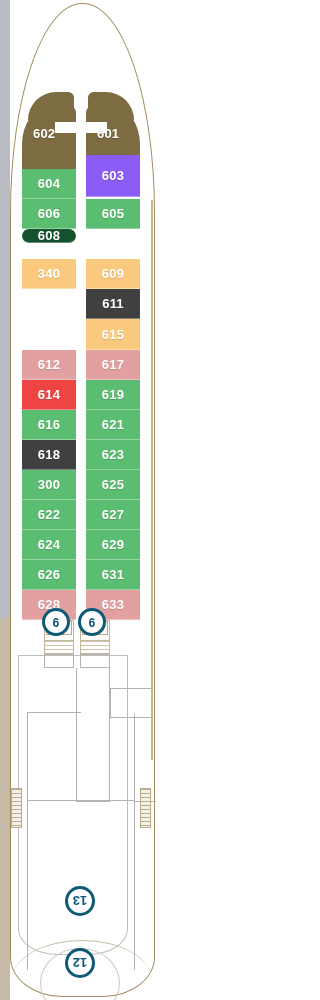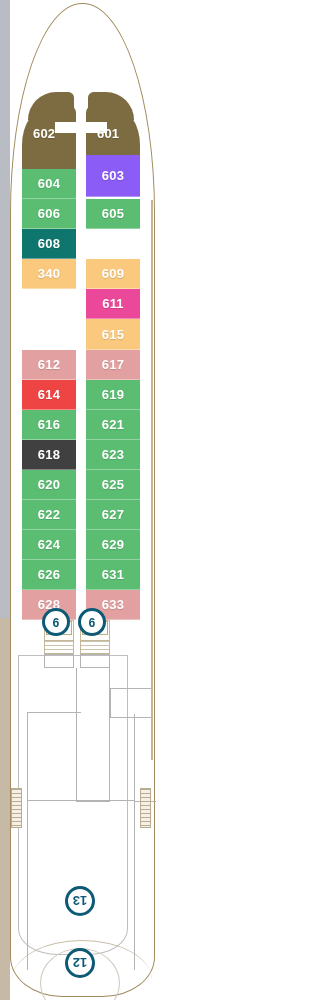--- a/index.html
+++ b/index.html
@@ -200,39 +200,39 @@
   <div class="bow-left"></div>
   <div class="bow-right"></div>
   <div class="bow-corridor-t"></div>
   <div class="bow-corridor-v"></div>
 
   <span class="cabin-label" style="left:33px;top:126px;">602</span>
   <span class="cabin-label" style="left:97px;top:126px;">601</span>
 
   <div class="cabin col-left" style="top:169px;height:30px;background:#5bbd72;">604</div>
   <div class="cabin col-left" style="top:199px;height:30px;background:#5bbd72;">606</div>
-  <div class="cabin col-left" style="top:229px;height:30px;background:#0f766e;">608</div>
+  <div class="cabin col-left" style="top:229px;height:14px;background:#14532d;border-radius:14px;">608</div>
   <div class="cabin col-left" style="top:259px;height:30px;background:#fac97e;">340</div>
 
   <div style="position:absolute;left:22px;top:289px;width:54px;height:61px;background:#ffffff;"></div>
 
   <div class="cabin col-left" style="top:350px;height:30px;background:#e2a0a0;">612</div>
   <div class="cabin col-left" style="top:380px;height:30px;background:#ef4444;">614</div>
   <div class="cabin col-left" style="top:410px;height:30px;background:#5bbd72;">616</div>
   <div class="cabin col-left" style="top:440px;height:30px;background:#404040;">618</div>
-  <div class="cabin col-left" style="top:470px;height:30px;background:#5bbd72;">620</div>
+  <div class="cabin col-left" style="top:470px;height:30px;background:#5bbd72;">300</div>
   <div class="cabin col-left" style="top:500px;height:30px;background:#5bbd72;">622</div>
   <div class="cabin col-left" style="top:530px;height:30px;background:#5bbd72;">624</div>
   <div class="cabin col-left" style="top:560px;height:30px;background:#5bbd72;">626</div>
   <div class="cabin col-left" style="top:590px;height:30px;background:#e2a0a0;">628</div>
 
   <div class="cabin col-right" style="top:155px;height:42px;background:#8b5cf6;">603</div>
   <div class="cabin col-right" style="top:199px;height:30px;background:#5bbd72;">605</div>
   <div class="cabin col-right" style="top:259px;height:30px;background:#fac97e;">609</div>
-  <div class="cabin col-right" style="top:289px;height:30px;background:#ec4899;">611</div>
+  <div class="cabin col-right" style="top:289px;height:30px;background:#404040;">611</div>
   <div class="cabin col-right" style="top:319px;height:31px;background:#fac97e;">615</div>
   <div class="cabin col-right" style="top:350px;height:30px;background:#e2a0a0;">617</div>
   <div class="cabin col-right" style="top:380px;height:30px;background:#5bbd72;">619</div>
   <div class="cabin col-right" style="top:410px;height:30px;background:#5bbd72;">621</div>
   <div class="cabin col-right" style="top:440px;height:30px;background:#5bbd72;">623</div>
   <div class="cabin col-right" style="top:470px;height:30px;background:#5bbd72;">625</div>
   <div class="cabin col-right" style="top:500px;height:30px;background:#5bbd72;text-align:right;">627</div>
   <div class="cabin col-right" style="top:530px;height:30px;background:#5bbd72;">629</div>
   <div class="cabin col-right" style="top:560px;height:30px;background:#5bbd72;">631</div>
   <div class="cabin col-right" style="top:590px;height:30px;background:#e2a0a0;">633</div>

